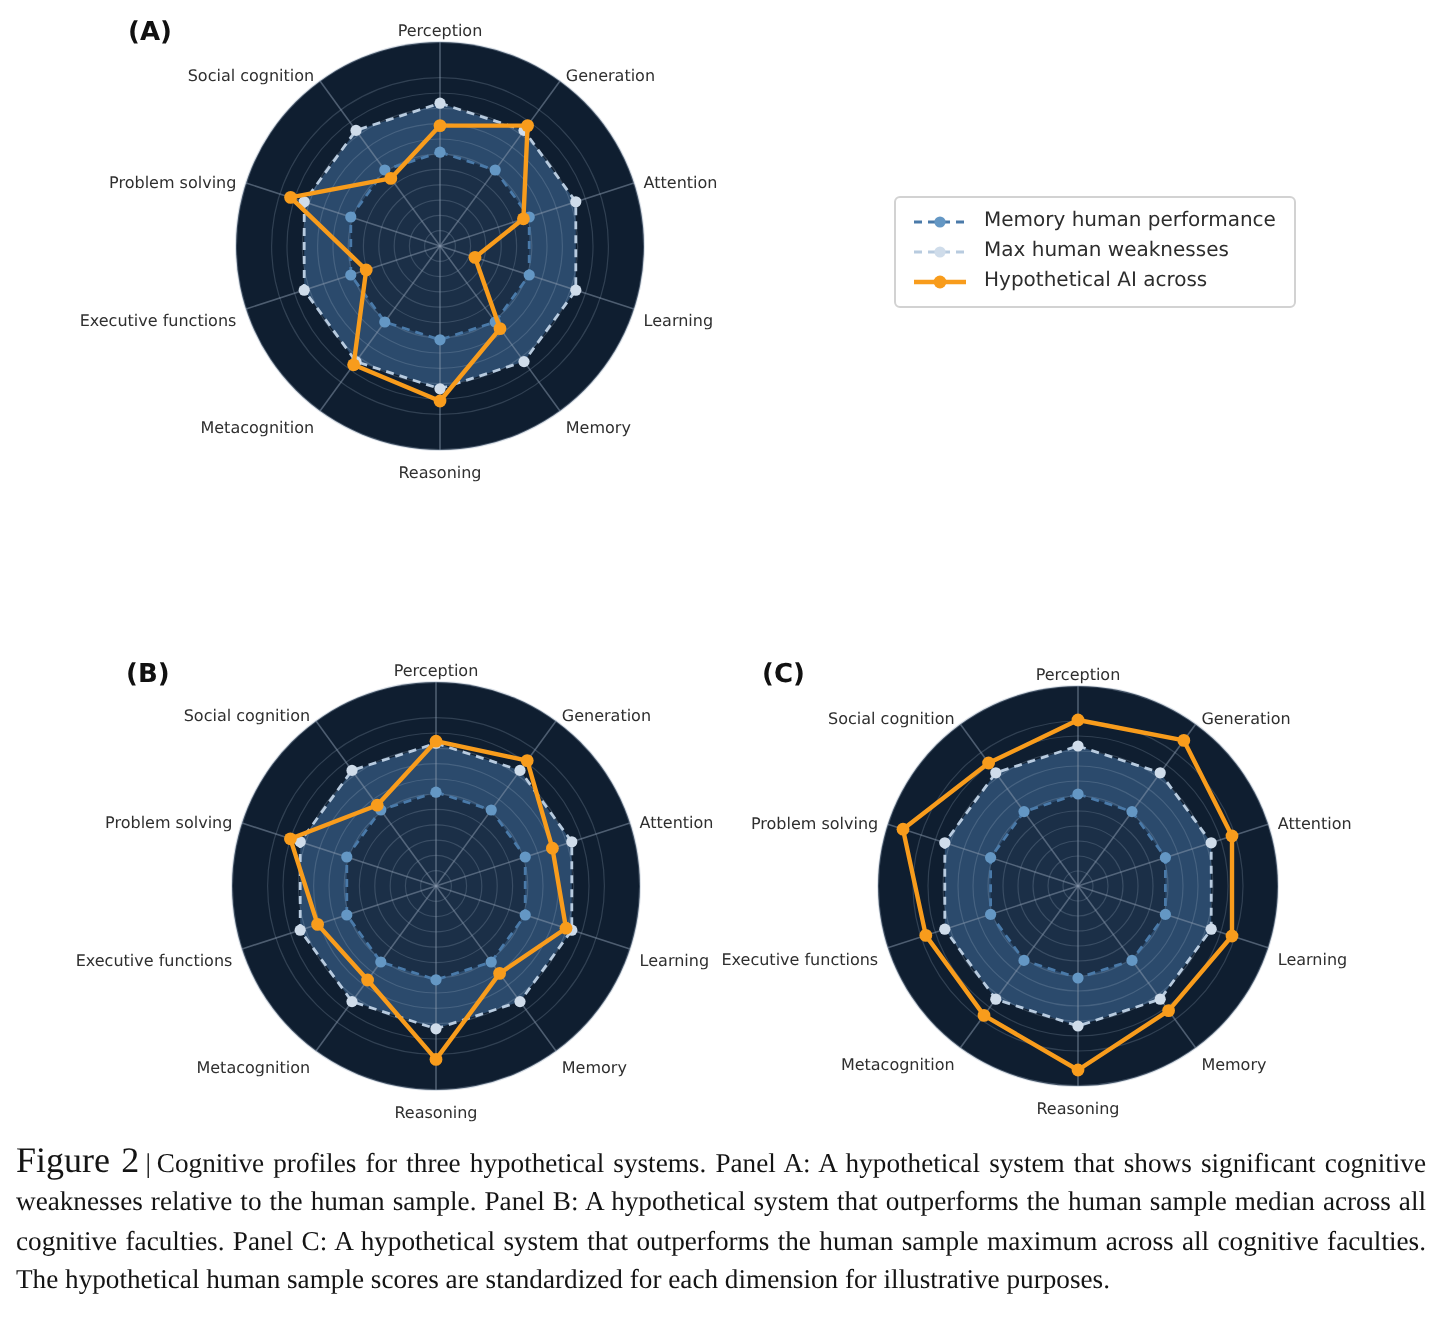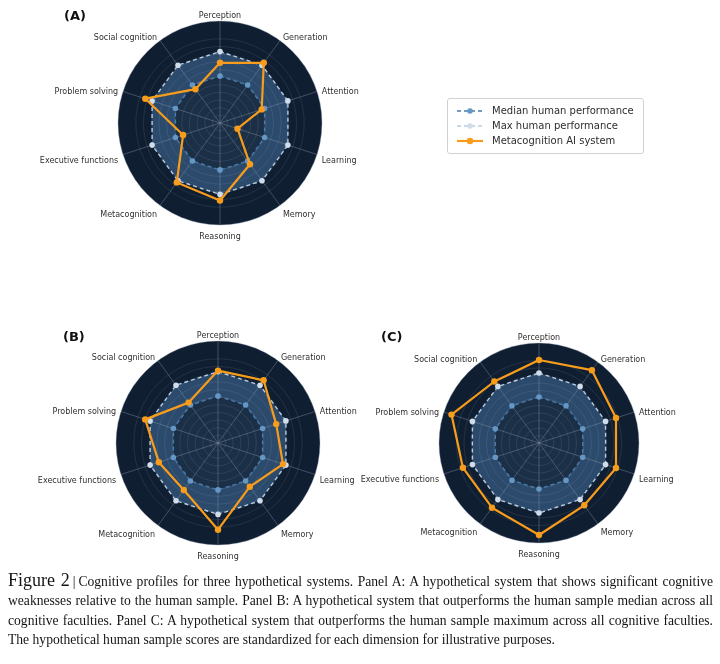--- a/index.html
+++ b/index.html
@@ -249,35 +249,35 @@
       <text x="117.3" y="52.1" text-anchor="end" font-size="8" fill="#2f2f2f">Social cognition</text>
       <text x="21" y="31" font-size="13" font-weight="bold" fill="#111111">(C)</text>
     </svg>
 
   <div class="legend">
     <div class="legend-row">
       <svg width="28" height="10" class="lsample">
           <line x1="1" y1="5" x2="27" y2="5" stroke="#4a7aa9" stroke-width="1.4" stroke-dasharray="4,3"></line>
           <circle cx="14" cy="5" r="2.8" fill="#6497c4"></circle>
         </svg>
-      <span>Median human performance</span>
+      <span>Memory human performance</span>
     </div>
     <div class="legend-row">
       <svg width="28" height="10" class="lsample">
           <line x1="1" y1="5" x2="27" y2="5" stroke="#b8cbdf" stroke-width="1.4" stroke-dasharray="4,3"></line>
           <circle cx="14" cy="5" r="2.8" fill="#cfdcea"></circle>
         </svg>
-      <span>Max human performance</span>
+      <span>Max human weaknesses</span>
     </div>
     <div class="legend-row">
       <svg width="28" height="10" class="lsample">
           <line x1="1" y1="5" x2="27" y2="5" stroke="#f89c1c" stroke-width="2.2" stroke-dasharray="none"></line>
           <circle cx="14" cy="5" r="3.2" fill="#f89c1c"></circle>
         </svg>
-      <span>Metacognition AI system</span>
+      <span>Hypothetical AI across</span>
     </div>
   </div>
 
   <div class="caption">
     <span class="fig-label">Figure 2</span><span class="fig-sep">|</span><span class="fig-body">Cognitive profiles for three hypothetical systems. Panel A: A hypothetical system that shows significant cognitive weaknesses relative to the human sample. Panel B: A hypothetical system that outperforms the human sample median across all cognitive faculties. Panel C: A hypothetical system that outperforms the human sample maximum across all cognitive faculties. The hypothetical human sample scores are standardized for each dimension for illustrative purposes.</span>
   </div>
 
 </div>
 
 </body></html>

